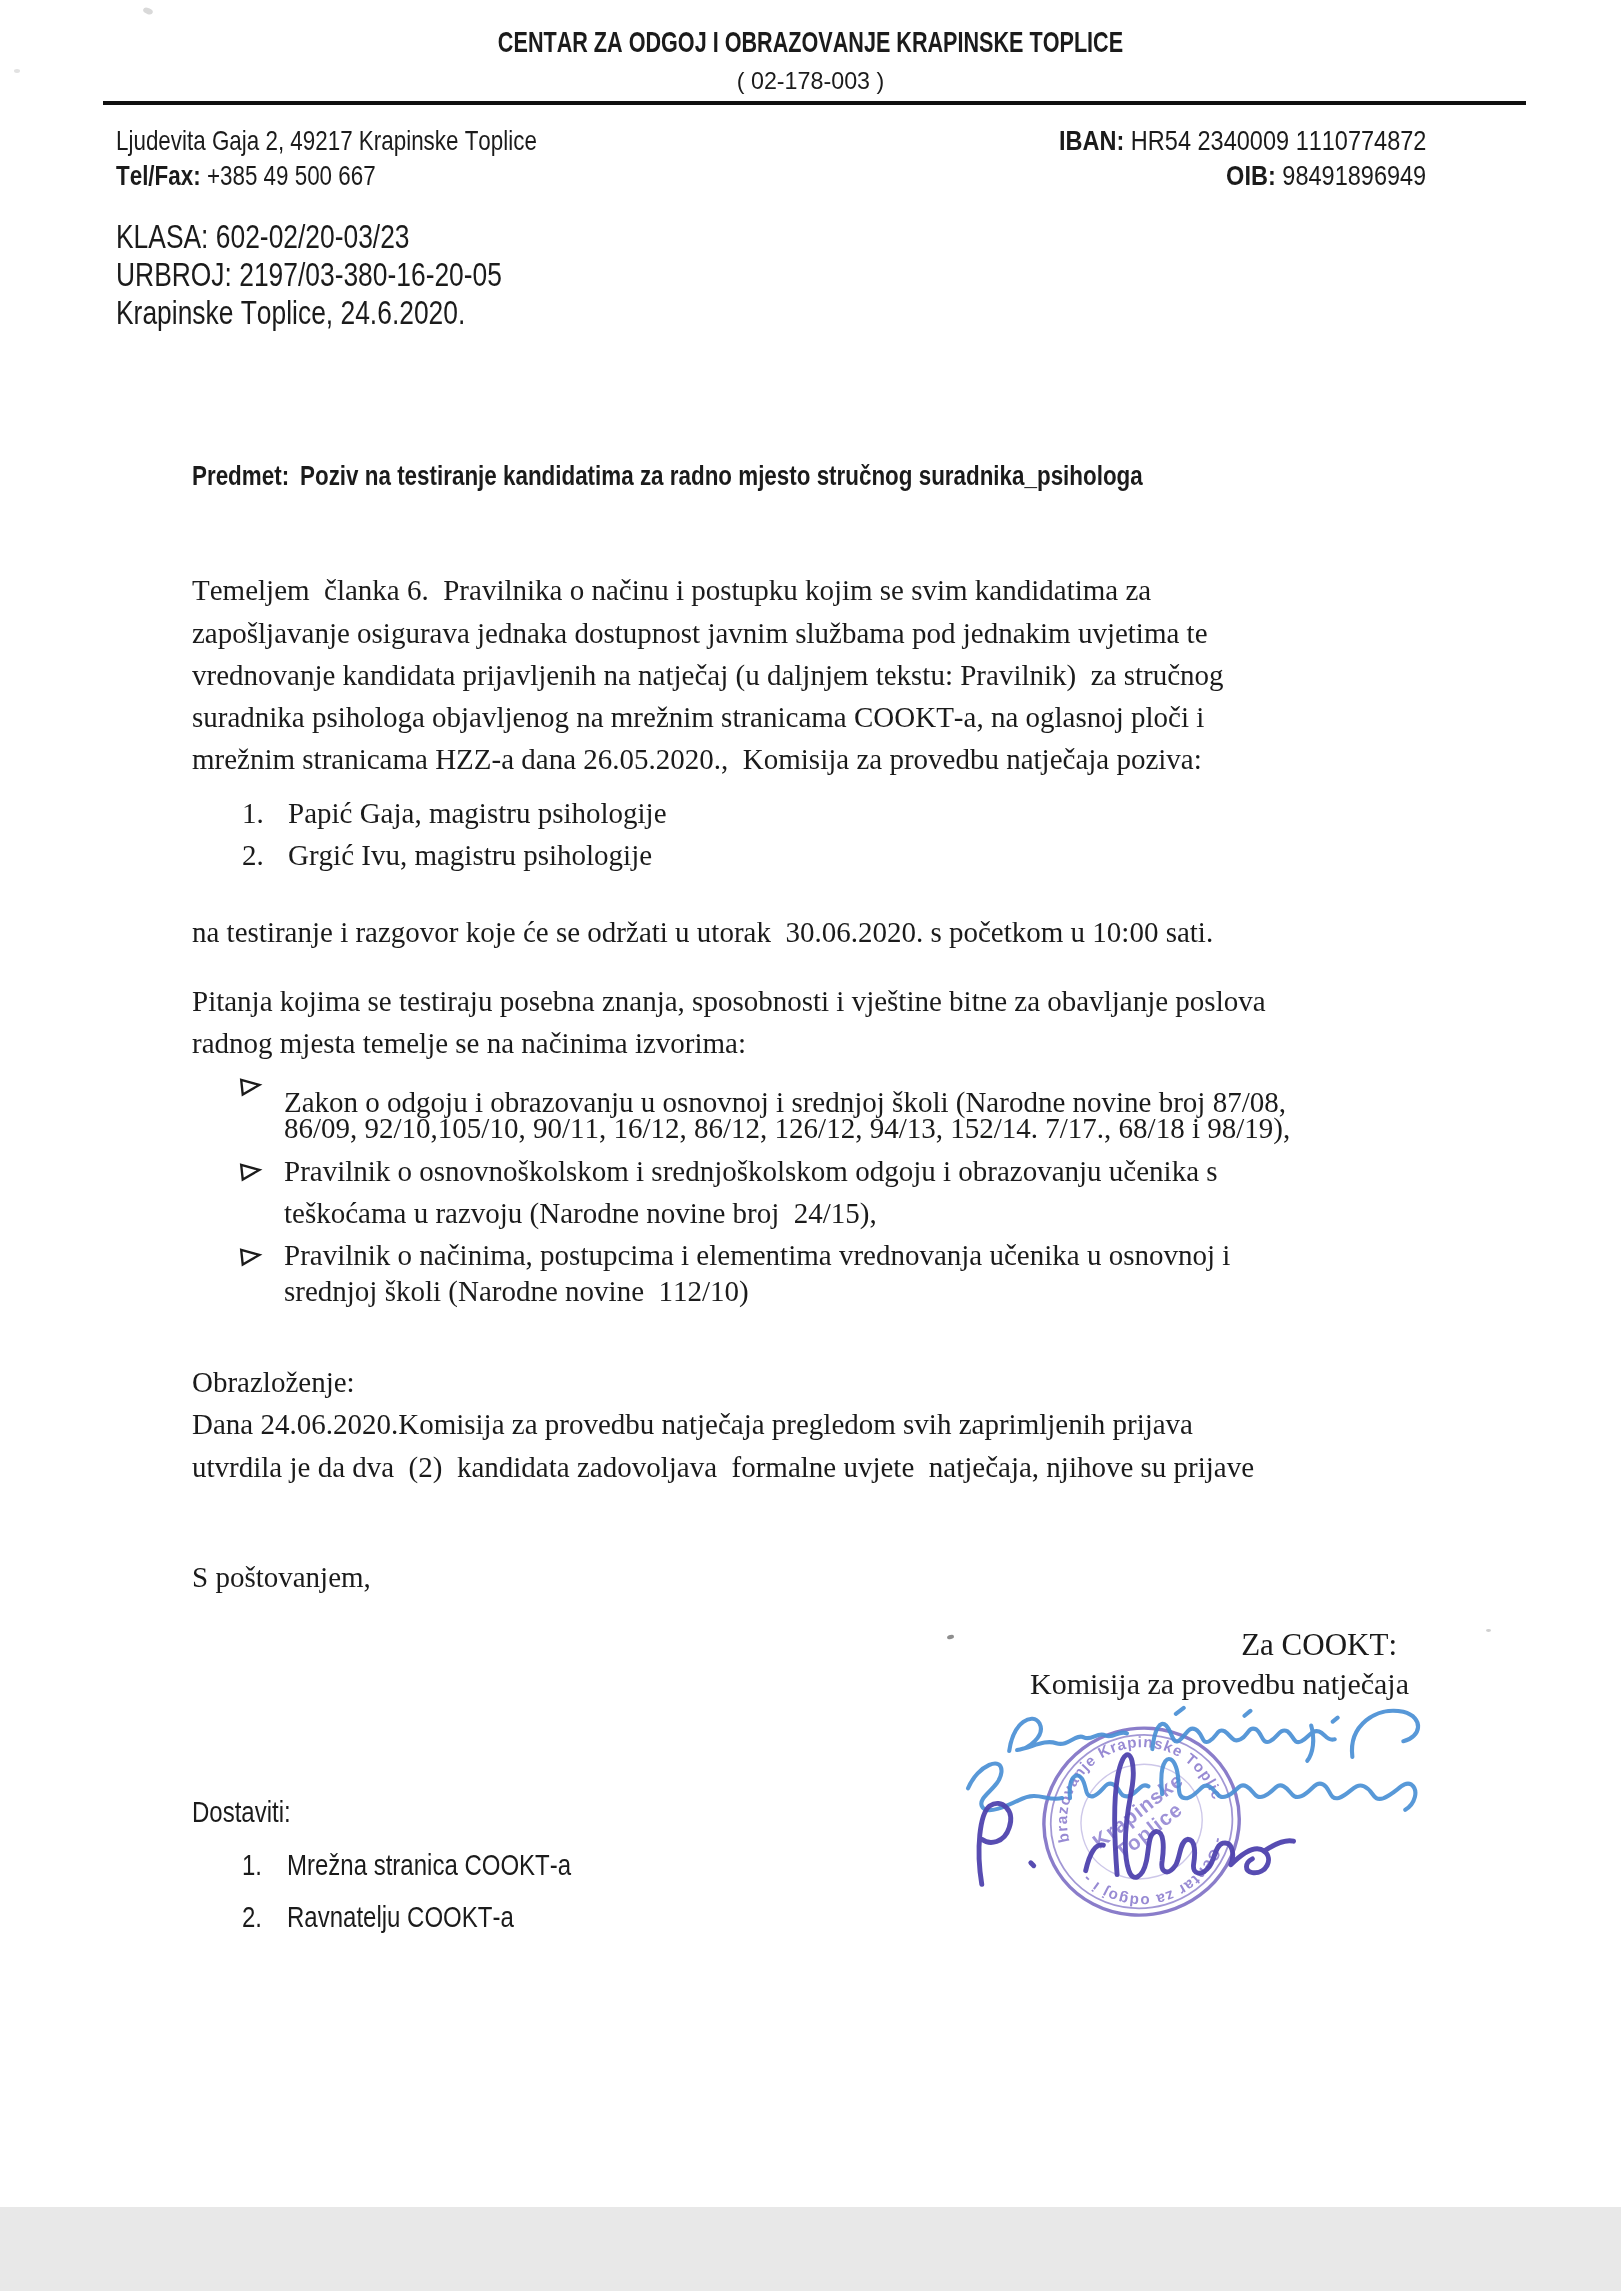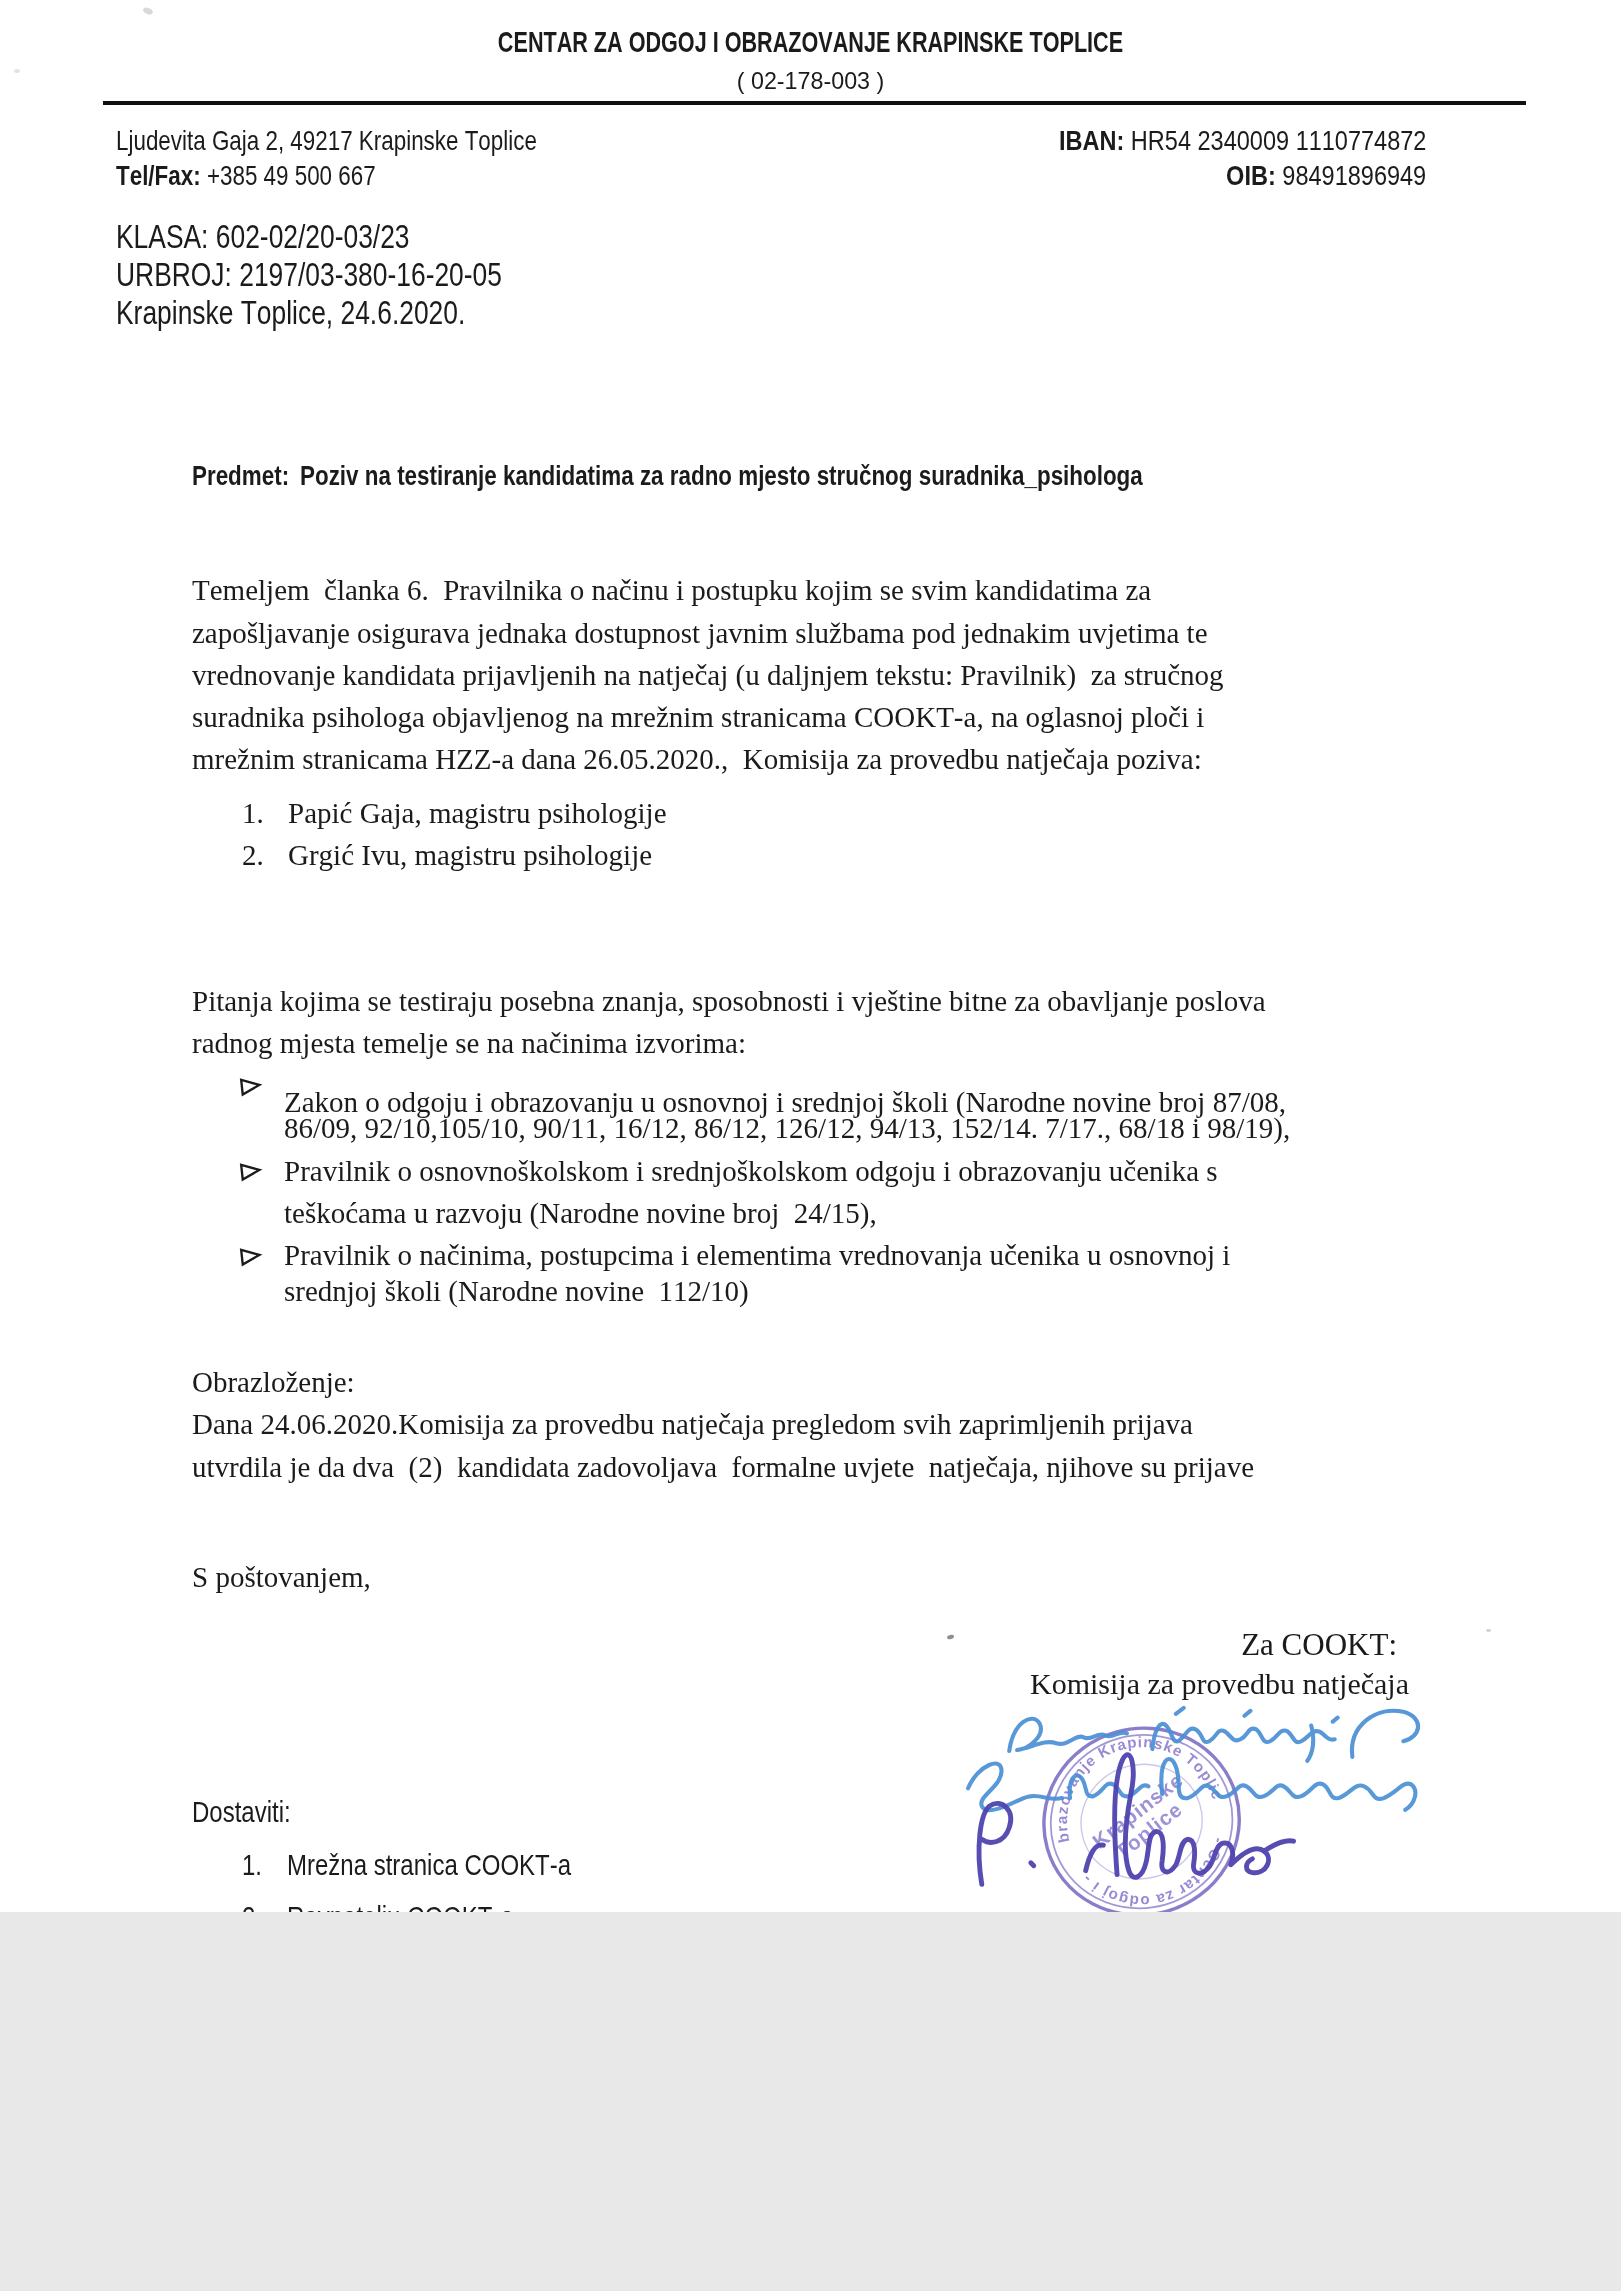--- a/index.html
+++ b/index.html
@@ -1,17 +1,17 @@
 <!DOCTYPE html>
 <html><head>
 <meta charset="utf-8">
 <style>
   html,body { margin:0; padding:0; background:#e8e8e8; }
   .page {
-    position:relative; width:1621px; height:1912px; margin:0 auto;
+    position:relative; width:1621px; height:2207px; margin:0 auto;
     background:#ffffff; overflow:hidden;
     font-kerning:none;
   }
   .line { position:absolute; white-space:pre; color:#1b1b1b; line-height:1.18; }
   .serif { font-family:"Liberation Serif", serif; font-size:29px; }
   .sans  { font-family:"Liberation Sans", sans-serif; transform:scaleX(.80); transform-origin:0 50%; }
   .sans.right { transform-origin:100% 50%; transform:scaleX(.84); text-align:right; }
   .center { left:0; width:1621px; text-align:center; transform:scaleX(.72); transform-origin:50% 50%; }
   .b { font-weight:bold; }
   .rule { position:absolute; background:#101010; }
@@ -49,20 +49,21 @@
   <div class="line serif" style="left:192px;top:616px;">zapošljavanje osigurava jednaka dostupnost javnim službama pod jednakim uvjetima te</div>
   <div class="line serif" style="left:192px;top:658px;">vrednovanje kandidata prijavljenih na natječaj (u daljnjem tekstu: Pravilnik)  za stručnog</div>
   <div class="line serif" style="left:192px;top:700px;">suradnika psihologa objavljenog na mrežnim stranicama COOKT-a, na oglasnoj ploči i</div>
   <div class="line serif" style="left:192px;top:742px;">mrežnim stranicama HZZ-a dana 26.05.2020.,  Komisija za provedbu natječaja poziva:</div>
 
   <div class="line serif num" style="left:242px;top:796px;">1.</div>
   <div class="line serif" style="left:288px;top:796px;">Papić Gaja, magistru psihologije</div>
   <div class="line serif num" style="left:242px;top:838px;">2.</div>
   <div class="line serif" style="left:288px;top:838px;">Grgić Ivu, magistru psihologije</div>
 
+  <div class="line serif" style="left:192px;top:915px;">na testiranje i razgovor koje će se održati u utorak  30.06.2020. s početkom u 10:00 sati.</div>
 
   <div class="line serif" style="left:192px;top:984px;text-align:center;">Pitanja kojima se testiraju posebna znanja, sposobnosti i vještine bitne za obavljanje poslova</div>
   <div class="line serif" style="left:192px;top:1026px;">radnog mjesta temelje se na načinima izvorima:</div>
 
   <svg style="position:absolute;left:239px;top:1075px;" width="25.5" height="23.5" viewBox="0 0 26 24">
       <path d="M3,4 L21,11 L3,19 Z" fill="none" stroke="#1b1b1b" stroke-width="2.4" transform="rotate(-6 12 12)"></path>
     </svg>
   <div class="line serif" style="left:284px;top:1085px;">Zakon o odgoju i obrazovanju u osnovnoj i srednjoj školi (Narodne novine broj 87/08,</div>
   <div class="line serif" style="left:284px;top:1111px;">86/09, 92/10,105/10, 90/11, 16/12, 86/12, 126/12, 94/13, 152/14. 7/17., 68/18 i 98/19),</div>
 

